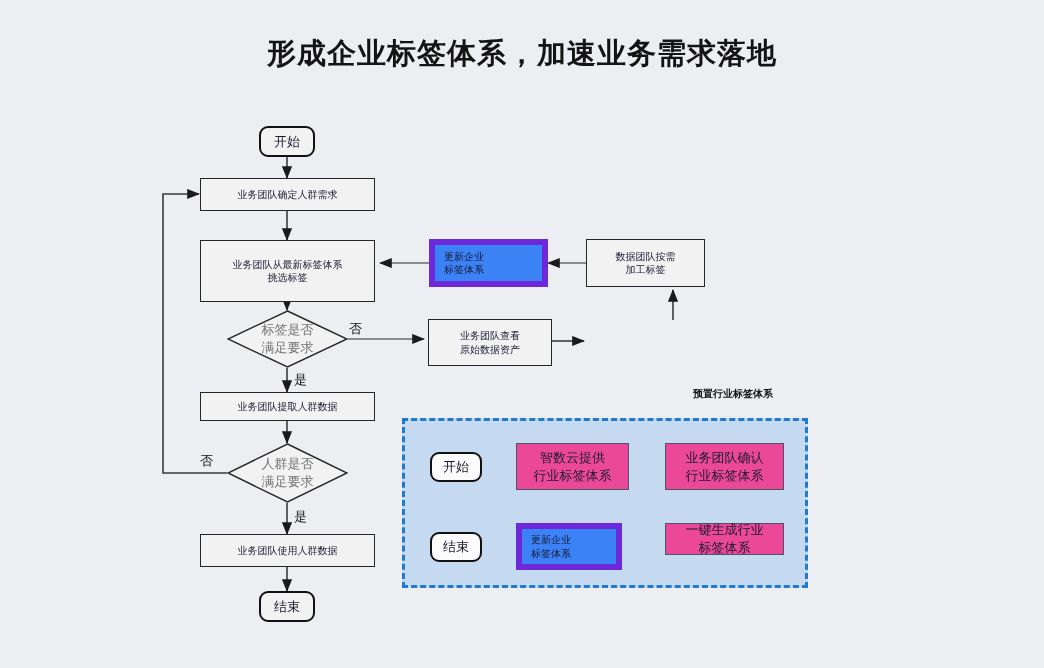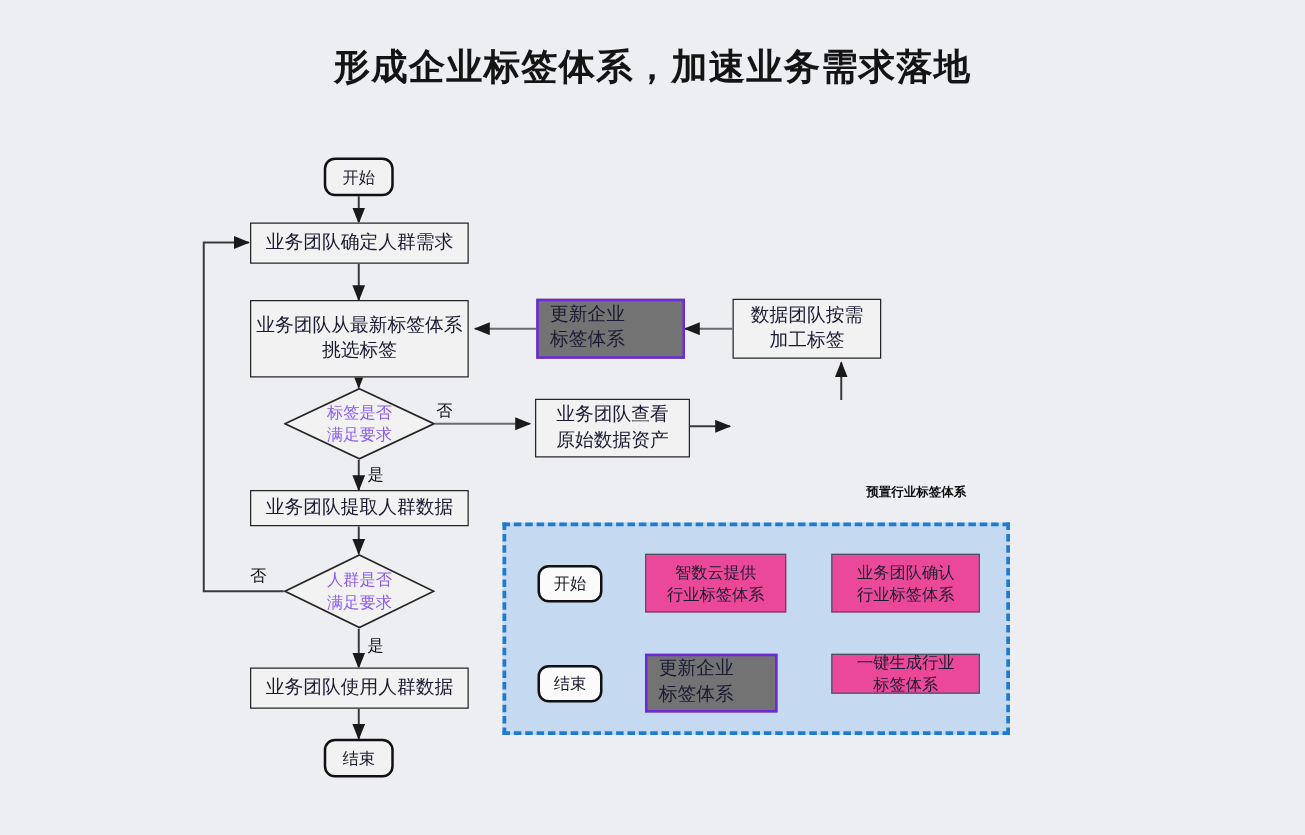--- a/index.html
+++ b/index.html
@@ -31,41 +31,40 @@
     letter-spacing: 1px;
     color: #141414;
   }
 
   
   .node {
     display: flex;
     align-items: center;
     justify-content: center;
     text-align: center;
-    font-size: 15px;
+    font-size: 10px;
     line-height: 1.35;
     background: #f2f2f2;
     border: 1px solid #262626;
     color: #1a1a33;
     white-space: pre-line;
   }
   .terminator {
     border: 2px solid #111;
     border-radius: 9px;
     background: #f2f2f2;
     font-size: 13px;
   }
   .node-orange {
-    background: #737373;
-    border: 2px solid #6d28d9;
+    background: #3b82f6;
+    border: 6px solid #6d28d9;
     color: #1a1a33;
     text-align: left;
     justify-content: flex-start;
     padding-left: 9px;
-    font-family: Liberation Mono, monospace;
   }
   .node-sub {
     background: #ec4899;
     border: 1px solid #4b5563;
     font-size: 13px;
   }
   .terminator-sub {
     border: 2px solid #111;
     border-radius: 9px;
     background: #fbfbfb;
@@ -78,21 +77,21 @@
   .diamond-label {
     position: absolute;
     inset: 0;
     display: flex;
     align-items: center;
     justify-content: center;
     text-align: center;
     font-size: 13px;
     line-height: 1.35;
     white-space: pre-line;
-    color: #8b5cf6;
+    color: #737373;
   }
 
   
   .branch-label {
     position: absolute;
     font-size: 13px;
     color: #111;
   }
 
   

